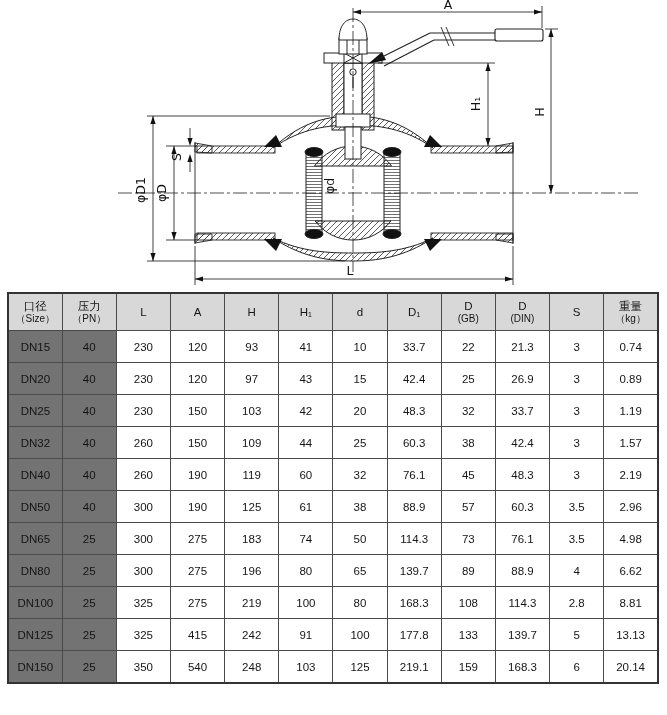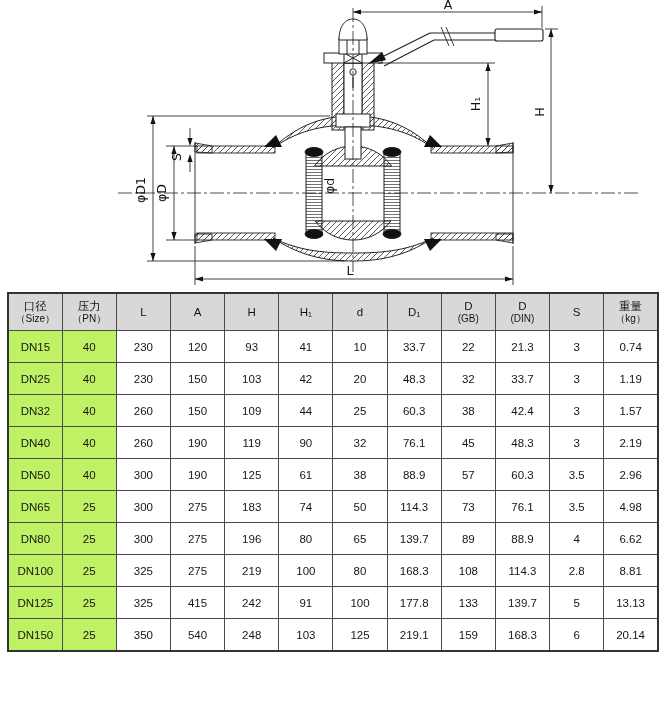--- a/index.html
+++ b/index.html
@@ -6,21 +6,21 @@
   body{width:667px;height:715px;font-family:"Liberation Sans","DejaVu Sans",sans-serif;color:#1a1a1a;}
   .page{width:667px;height:715px;background:#fff;overflow:hidden;}
   .diagram{width:667px;height:290px;}
   svg text{font-family:"DejaVu Sans","Liberation Sans",sans-serif;fill:#111;}
   .tbl-wrap{padding:2px 7px 16px 7px;}
   table{border-collapse:collapse;table-layout:fixed;width:652px;border:2px solid #333;}
   th,td{border:1px solid #4a4a4a;text-align:center;vertical-align:middle;
         font-size:11.5px;color:#151515;padding:0;}
   th{background:#d8d8d8;height:36px;font-weight:normal;}
   td{height:31px;background:#ffffff;}
-  td.shade{background:#bef264;text-align:center;}
+  td.shade{background:#737373;text-align:center;}
   .ht{font-size:11.5px;line-height:1.25;}
   .hb{font-size:10px;line-height:1.15;}
 </style>
 </head>
 <body>
 
 <div class="page">
 
   <div class="diagram">
   <svg width="667" height="290" viewBox="0 0 667 290" xmlns="http://www.w3.org/2000/svg">
@@ -220,20 +220,34 @@
             <td>93</td>
             <td>41</td>
             <td>10</td>
             <td>33.7</td>
             <td>22</td>
             <td>21.3</td>
             <td>3</td>
             <td>0.74</td>
           </tr>
           <tr>
+            <td class="shade">DN20</td>
+            <td class="shade">40</td>
+            <td>230</td>
+            <td>120</td>
+            <td>97</td>
+            <td>43</td>
+            <td>15</td>
+            <td>42.4</td>
+            <td>25</td>
+            <td>26.9</td>
+            <td>3</td>
+            <td>0.89</td>
+          </tr>
+          <tr>
             <td class="shade">DN25</td>
             <td class="shade">40</td>
             <td>230</td>
             <td>150</td>
             <td>103</td>
             <td>42</td>
             <td>20</td>
             <td>48.3</td>
             <td>32</td>
             <td>33.7</td>
@@ -253,21 +267,21 @@
             <td>42.4</td>
             <td>3</td>
             <td>1.57</td>
           </tr>
           <tr>
             <td class="shade">DN40</td>
             <td class="shade">40</td>
             <td>260</td>
             <td>190</td>
             <td>119</td>
-            <td>90</td>
+            <td>60</td>
             <td>32</td>
             <td>76.1</td>
             <td>45</td>
             <td>48.3</td>
             <td>3</td>
             <td>2.19</td>
           </tr>
           <tr>
             <td class="shade">DN50</td>
             <td class="shade">40</td>

